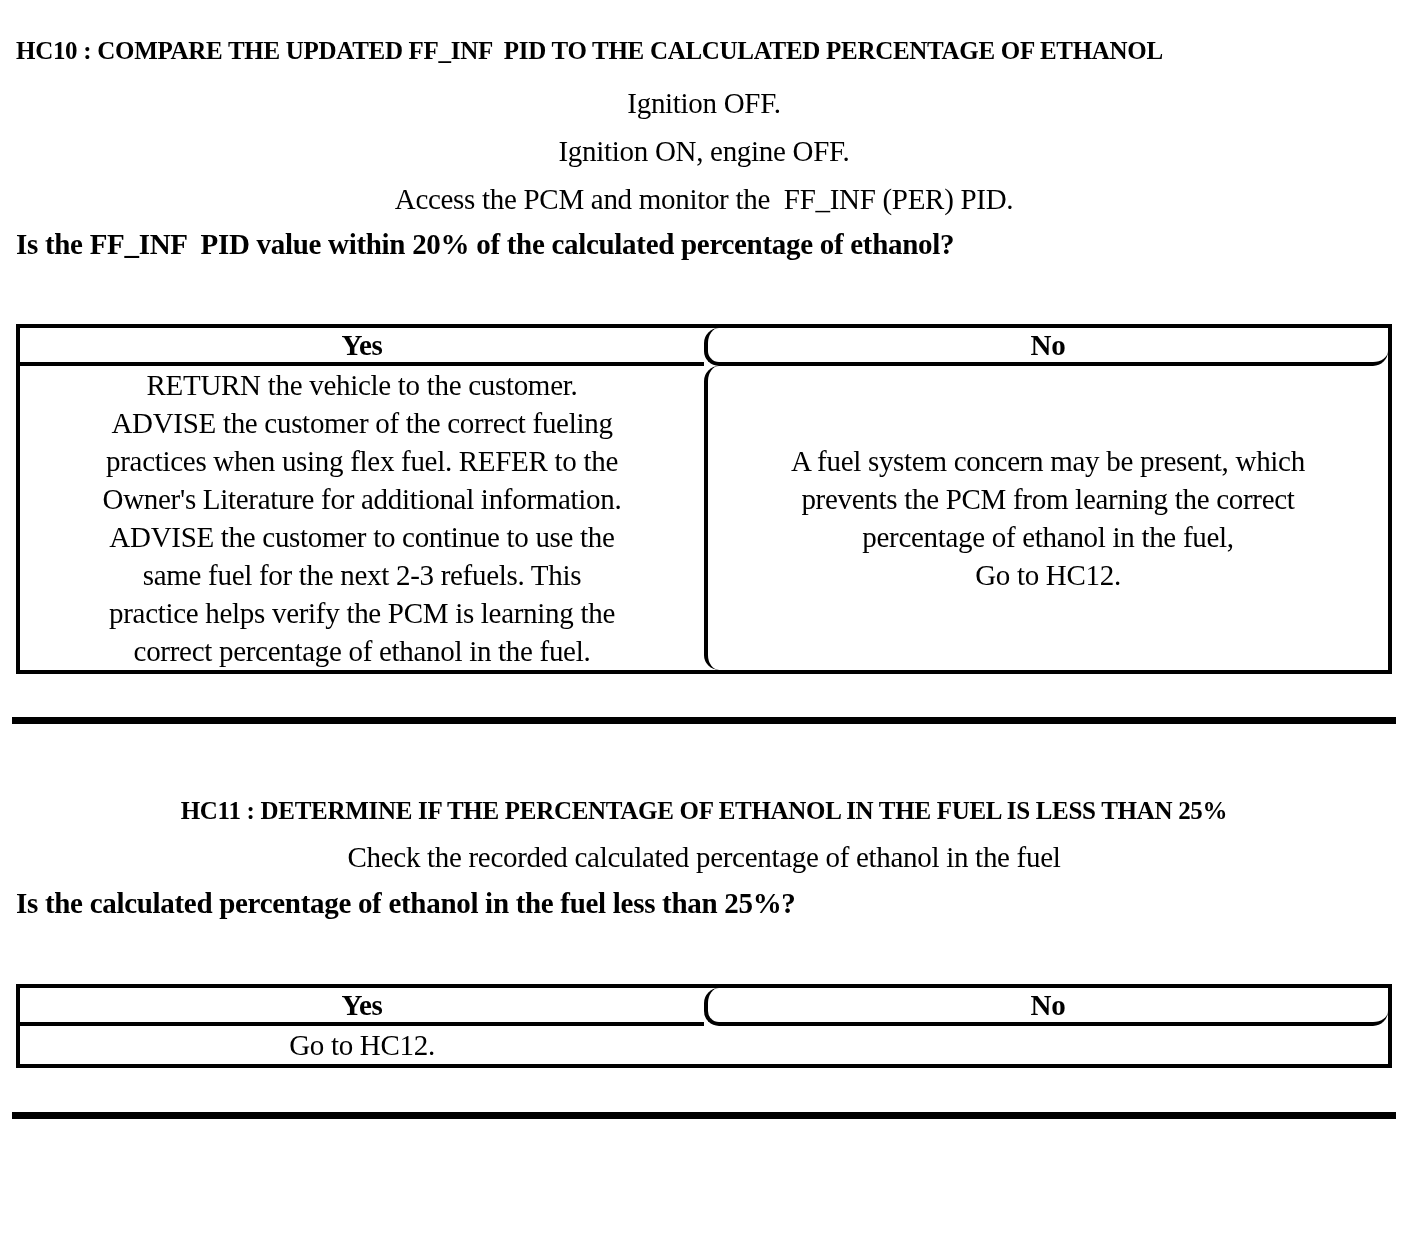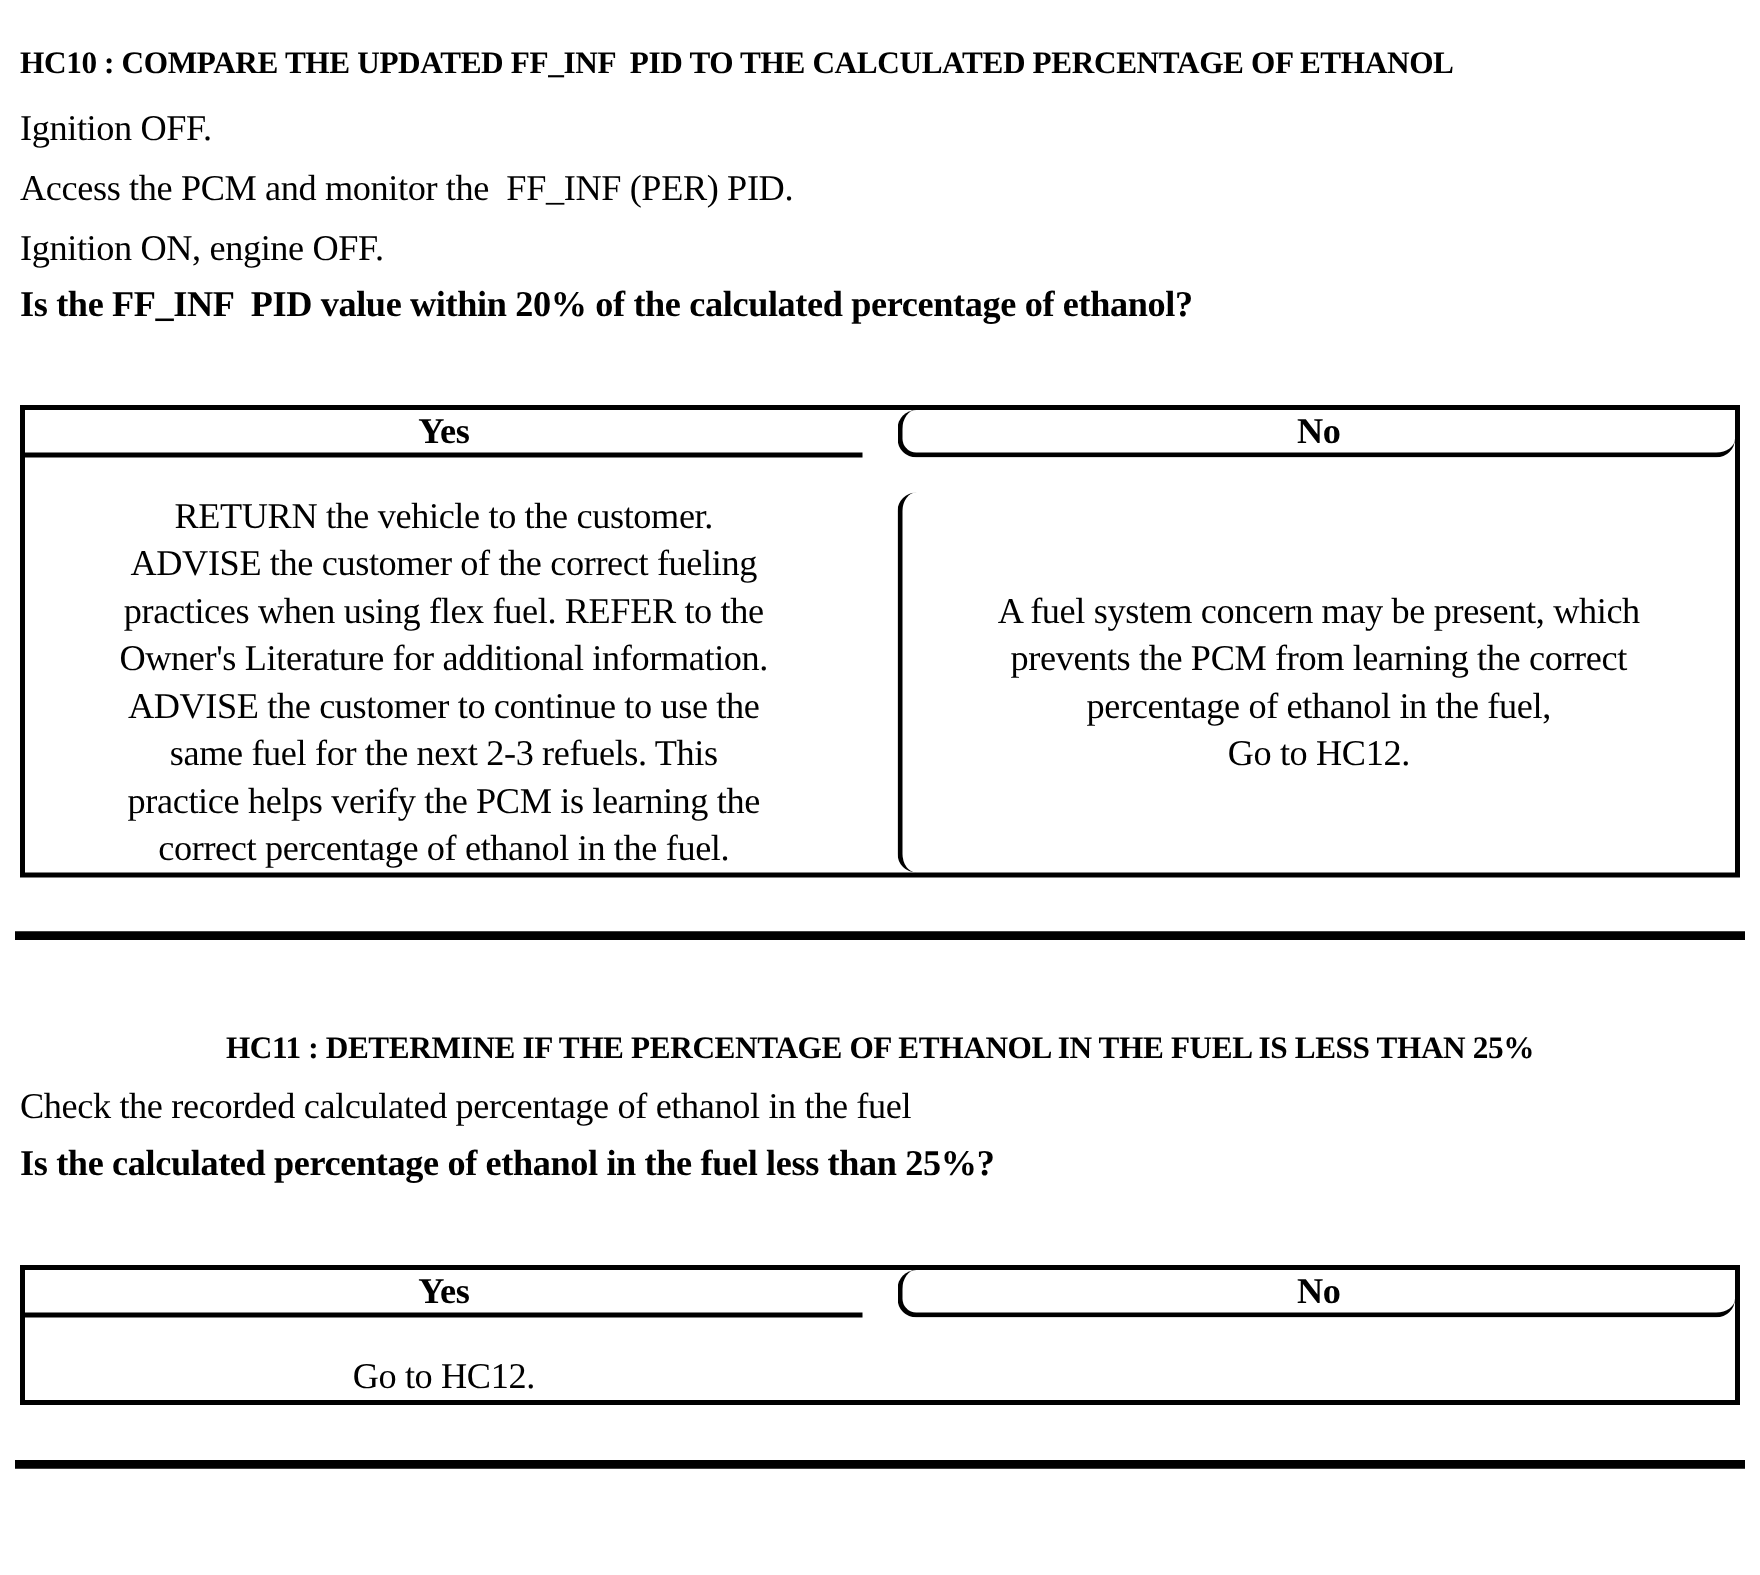--- a/index.html
+++ b/index.html
@@ -27,40 +27,40 @@
     line-height: 28px;
     letter-spacing: -0.3px;
     white-space: pre-wrap;
   }
   .step-line {
     margin: 17px 0 0 0;
     font-size: 29px;
     line-height: 31px;
     letter-spacing: -0.3px;
     white-space: pre-wrap;
+    text-align: center;
   }
   .step-line.first {
     margin-top: 23px;
   }
   .question-line {
     margin: 14px 0 0 0;
     font-size: 29px;
     font-weight: bold;
     line-height: 31px;
     letter-spacing: -0.3px;
     white-space: pre-wrap;
   }
   .qtable {
     margin-top: 64px;
     width: 100%;
     box-sizing: border-box;
     border: 4px solid #000000;
     display: grid;
     grid-template-columns: 1fr 1fr;
-    gap: 28px;
   }
   .qtable .hcell {
     box-sizing: border-box;
     height: 38px;
     border-bottom: 4px solid #000000;
     font-size: 29px;
     font-weight: bold;
     line-height: 34px;
     text-align: center;
     letter-spacing: -0.3px;
@@ -106,22 +106,22 @@
   }
 </style>
 </head>
 <body>
 
 <div class="page">
 
   <section class="section-hc10">
     <h1 class="proc-heading">HC10 : COMPARE THE UPDATED FF_INF  PID TO THE CALCULATED PERCENTAGE OF ETHANOL</h1>
     <p class="step-line first">Ignition OFF.</p>
+    <p class="step-line">Ignition ON, engine OFF.</p>
     <p class="step-line">Access the PCM and monitor the  FF_INF (PER) PID.</p>
-    <p class="step-line">Ignition ON, engine OFF.</p>
     <p class="question-line">Is the FF_INF  PID value within 20% of the calculated percentage of ethanol?</p>
 
     <div class="qtable">
       <div class="hcell">Yes</div>
       <div class="hcell col2">No</div>
       <div class="bcell">RETURN the vehicle to the customer.
 ADVISE the customer of the correct fueling
 practices when using flex fuel. REFER to the
 Owner's Literature for additional information.
 ADVISE the customer to continue to use the

